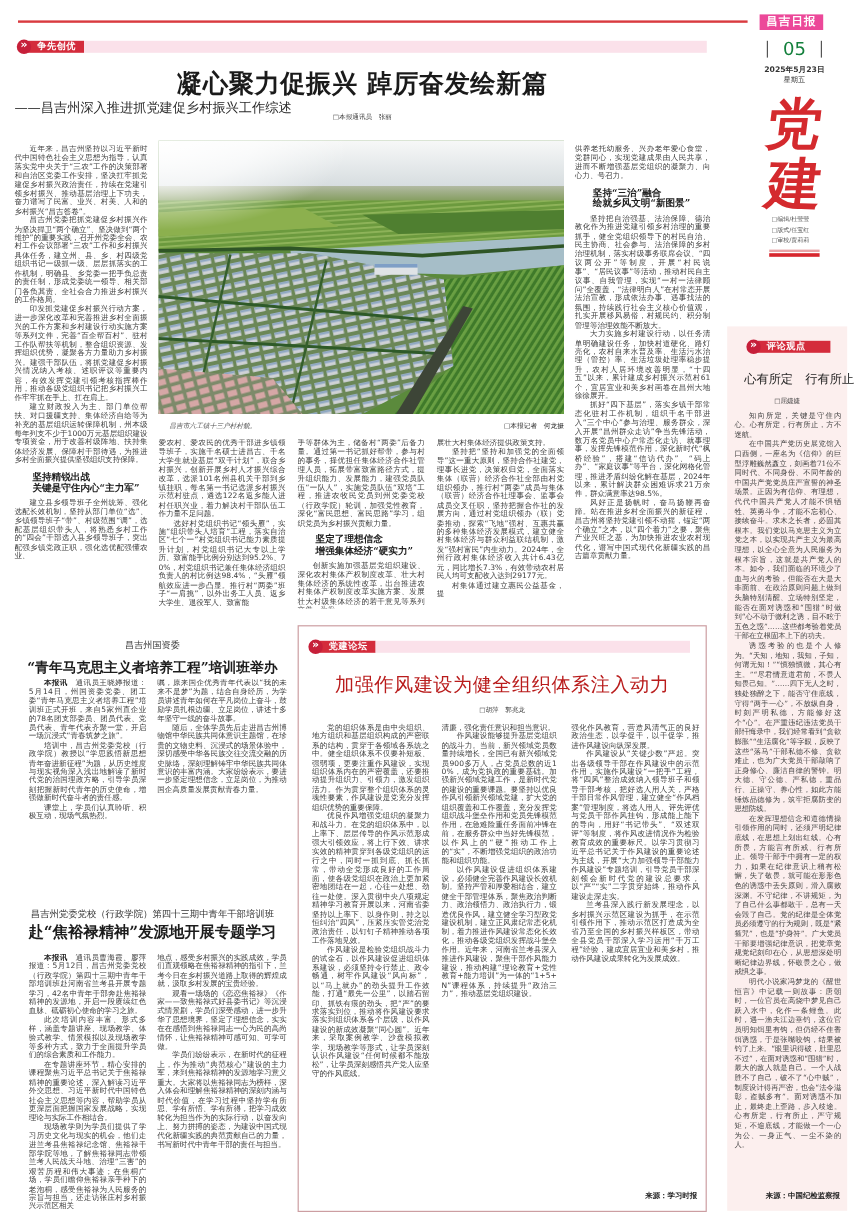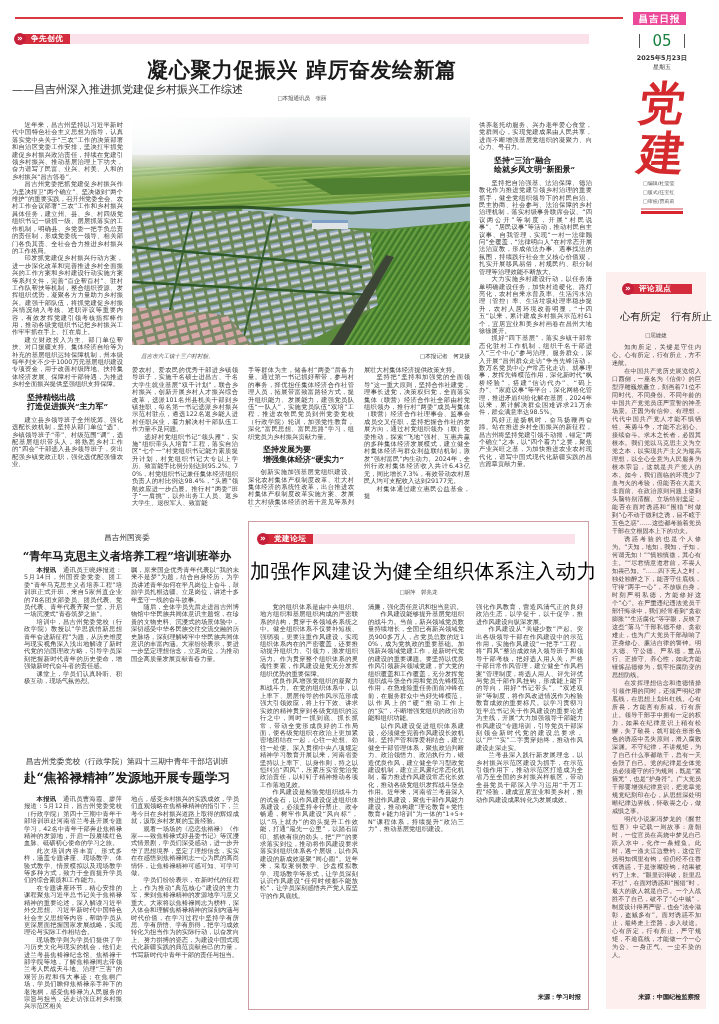--- a/index.html
+++ b/index.html
@@ -27,21 +27,21 @@
 .pageno .bar{display:inline-block;width:1px;height:14px;background:#555;margin:0 3px}
 .date{left:626px;top:54px;width:72px;text-align:center;font-size:6.4px;line-height:8px;font-weight:bold;color:#333;white-space:nowrap}
 .weekday{left:626px;top:63px;width:72px;text-align:center;font-size:6px;line-height:8px;color:#333}
 .dang{left:630px;width:64px;text-align:center;font-family:"DejaVu Serif",serif;font-size:46px;line-height:50px;color:#d42a2e;font-weight:bold;transform:skewX(-7deg)}
 .credits{left:643px;font-size:5px;line-height:7px;color:#555;white-space:nowrap}
 .rb1{left:641px;top:208px;width:42px;height:1.5px;background:#e9a3a6}
 .rb2{left:641px;top:211px;width:42px;height:3px;background:#d7262d}
 .news-kicker{text-align:center;font-family:"DejaVu Serif",serif;color:#333;white-space:nowrap}
 .news-title{text-align:center;font-family:"DejaVu Serif",serif;font-weight:bold;color:#1c1c1c;white-space:nowrap}
 .forum-box{left:248px;top:521px;width:341px;height:489px;border:1.5px solid #cc9ea2}
-.forum-title{left:250px;top:561px;width:337px;text-align:center;font-family:"DejaVu Serif",serif;font-size:20px;line-height:20px;color:#000000;letter-spacing:0.4px;white-space:nowrap}
+.forum-title{left:250px;top:561px;width:337px;text-align:center;font-family:"DejaVu Serif",serif;font-size:16px;line-height:20px;color:#b91c1c;letter-spacing:0.4px;white-space:nowrap}
 .comment-box{left:606px;top:272px;width:100px;height:737px;background:#fcefee}
 .comment-title{left:616px;top:310px;width:100px;text-align:center;font-weight:normal;font-size:10.2px;line-height:13px;color:#1e1e1e;white-space:nowrap}
 .comment-body{font-family:"DejaVu Serif",serif;font-size:6.1px;line-height:8px;color:#444}
 .source{font-weight:bold;font-size:6.2px;line-height:8px;color:#222;text-align:right;white-space:nowrap}
 </style>
 </head>
 <body>
 
 <div class="a topline"></div>
 <div class="a masthead-name">昌吉日报</div>
@@ -125,32 +125,32 @@
 <div class="a caption" style="left:141px;top:353px">昌吉市六工镇十三户村村貌。</div>
 <div class="a credit" style="left:380px;top:353px;width:90px">□本报记者　何龙摄</div>
 
 <div class="col" style="left:12px;top:121px;width:111px;height:386px">
     <p>近年来，昌吉州坚持以习近平新时代中国特色社会主义思想为指导，认真落实党中央关于“三农”工作的决策部署和自治区党委工作安排，坚决扛牢抓党建促乡村振兴政治责任，持续在党建引领乡村振兴、推动基层治理上下功夫，奋力谱写了民富、业兴、村美、人和的乡村振兴“昌吉答卷”。</p>
     <p>昌吉州党委把抓党建促乡村振兴作为坚决捍卫“两个确立”、坚决做到“两个维护”的重要实践，召开州党委全会、农村工作会议部署“三农”工作和乡村振兴具体任务，建立州、县、乡、村四级党组织书记一级抓一级、层层抓落实的工作机制，明确县、乡党委一把手负总责的责任制，形成党委统一领导、相关部门各负其责、全社会合力推进乡村振兴的工作格局。</p>
     <p>印发抓党建促乡村振兴行动方案，进一步深化改革和完善推进乡村全面振兴的工作方案和乡村建设行动实施方案等系列文件，完善“百企帮百村”、驻村工作队帮扶等机制，整合组织资源、发挥组织优势，凝聚各方力量助力乡村振兴。建强干部队伍，将抓党建促乡村振兴情况纳入考核、述职评议等重要内容，有效发挥党建引领考核指挥棒作用，推动各级党组织书记把乡村振兴工作牢牢抓在手上、扛在肩上。</p>
     <p>建立财政投入为主、部门单位帮扶、对口援疆支持、集体经济自给等为补充的基层组织运转保障机制，州本级每年列支不少于1000万元基层组织建设专项资金，用于改善村级阵地、扶持集体经济发展、保障村干部待遇，为推进乡村全面振兴提供坚强组织支持保障。</p>
     <div class="sub">
       <span>坚持精锐出战</span>
-      <span>打造促进振兴“主力军”</span>
+      <span>关键是守住内心“主力军”</span>
     </div>
     <p>建立县乡领导班子全州统筹、强化选配长效机制，坚持从部门单位“选”、乡镇领导班子“带”、村级范围“调”，选配基层组织带头人，将熟悉乡村工作的“四会”干部选入县乡领导班子，突出配强乡镇党政正职，强化选优配强懂农业、</p>
   </div>
 <div class="col" style="left:132px;top:366px;width:106px;height:141px">
     <p class="ni">爱农村、爱农民的优秀干部进乡镇领导班子，实施千名硕士进昌吉、千名大学生就业基层“双千计划”，联合乡村振兴，创新开展乡村人才振兴综合改革，选派101名州县机关干部到乡镇挂职，每名第一书记选派乡村振兴示范村驻点，遴选122名返乡能人进村任职兴业，着力解决村干部队伍工作力量不足问题。</p>
     <p>选好村党组织书记“领头雁”，实施“组织带头人培育”工程，落实自治区“七个一”村党组织书记能力素质提升计划，村党组织书记大专以上学历、致富能手比例分别达到95.2%、70%，村党组织书记兼任集体经济组织负责人的村比例达98.4%，“头雁”领航效应进一步凸显。推行村“两委”班子“一肩挑”，以外出务工人员、返乡大学生、退役军人、致富能</p>
   </div>
 <div class="col" style="left:248px;top:366px;width:106px;height:141px">
     <p class="ni">手等群体为主，储备村“两委”后备力量。通过第一书记抓好帮带，参与村的事务，择优担任集体经济合作社管理人员，拓展带富致富路径方式，提升组织能力、发展能力，建强党员队伍“一队人”，实施党员队伍“双培”工程，推进农牧民党员到州党委党校（行政学院）轮训，加强党性教育，深化“富民思想、富民思路”学习，组织党员为乡村振兴贡献力量。</p>
     <div class="sub">
-      <span>坚持发展为要</span>
+      <span>坚定了理想信念</span>
       <span>增强集体经济“硬实力”</span>
     </div>
     <p>创新实施加强基层党组织建设、深化农村集体产权制度改革、壮大村集体经济的系统性改革，出台推进农村集体产权制度改革实施方案、发展壮大村级集体经济的若干意见等系列文件，为发</p>
   </div>
 <div class="col" style="left:364px;top:366px;width:106px;height:141px">
     <p class="ni">展壮大村集体经济提供政策支持。</p>
     <p>坚持把“坚持和加强党的全面领导”这一重大原则，坚持合作社建党，理事长进党，决策权归党，全面落实集体（联营）经济合作社全部由村党组织领办，推行村“两委”成员与集体（联营）经济合作社理事会、监事会成员交叉任职，坚持把握合作社的发展方向，通过村党组织领办（联）党委推动，探索“飞地”强村、互惠共赢的多种集体经济发展模式，建立健全村集体经济与群众利益联结机制，激发“强村富民”内生动力。2024年，全州行政村集体经济收入共计6.43亿元，同比增长7.3%，有效带动农村居民人均可支配收入达到29177元。</p>
     <p>村集体通过建立惠民公益基金，提</p>
   </div>
 <div class="col" style="left:479px;top:121px;width:113px;height:386px">

